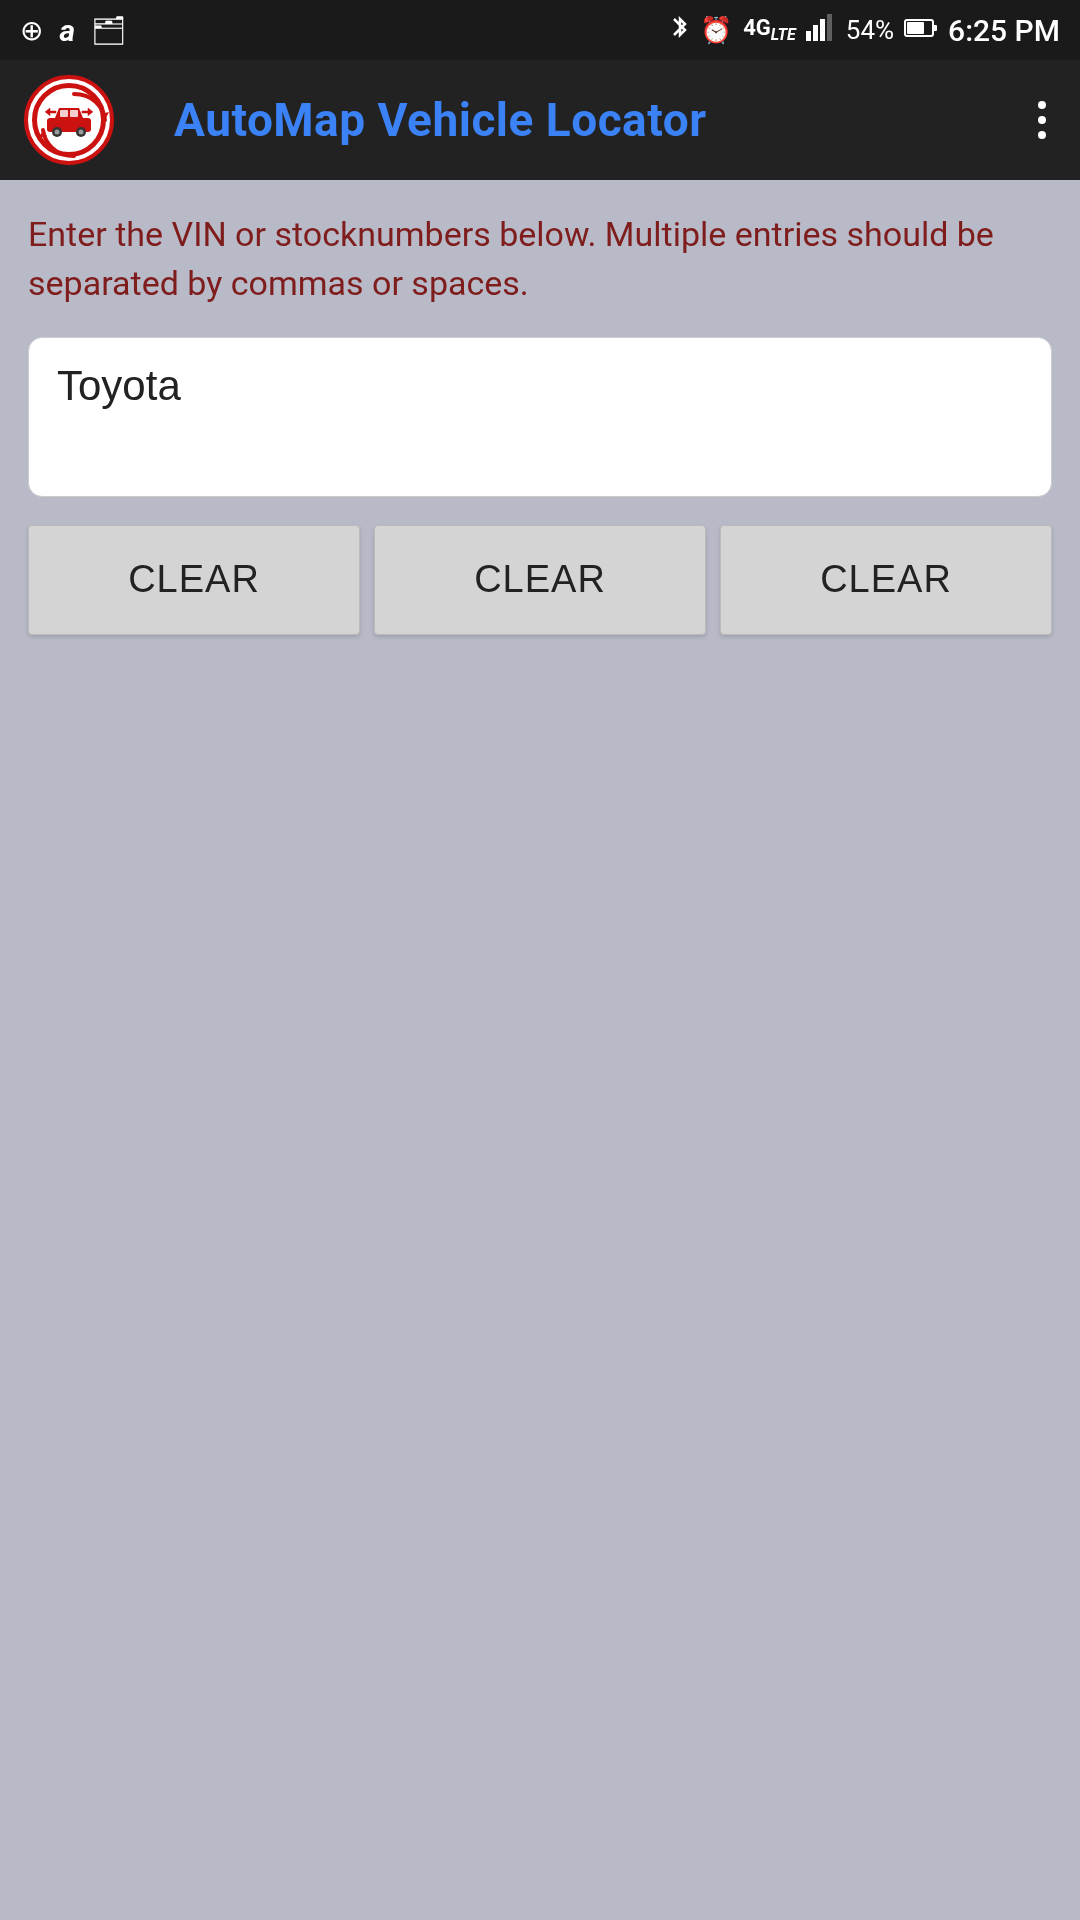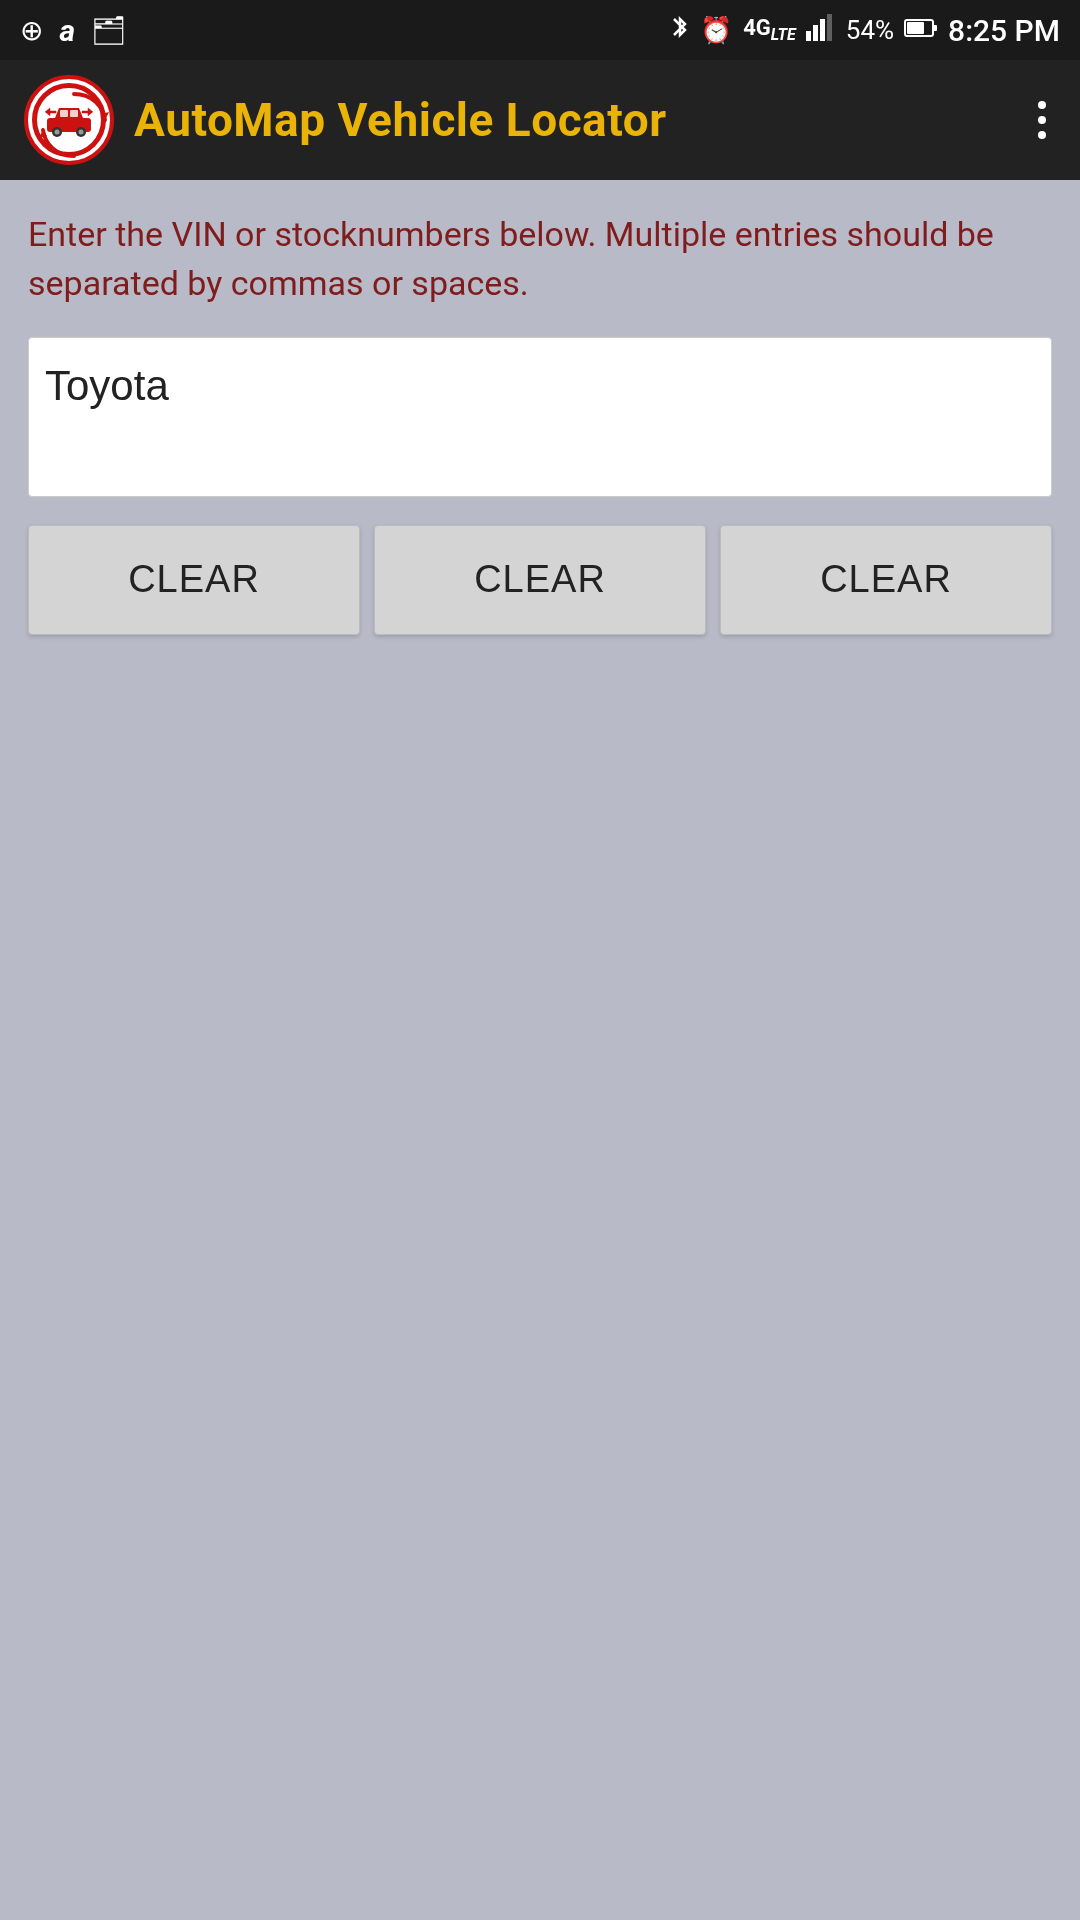--- a/index.html
+++ b/index.html
@@ -84,25 +84,26 @@
       justify-content: center;
       position: relative;
     }
 
     .car-icon-svg {
       width: 52px;
       height: 36px;
     }
 
     .app-title {
-      color: #eab308;
+      color: #3b82f6;
       font-size: 46px;
       font-weight: 700;
       flex: 1;
       letter-spacing: 0.5px;
+      margin-left: 40px;
     }
 
     .more-menu-btn {
       color: white;
       font-size: 44px;
       cursor: pointer;
       padding: 10px;
       display: flex;
       flex-direction: column;
       align-items: center;
@@ -126,23 +127,23 @@
 
     .instruction-text {
       font-size: 34px;
       color: #7f1d1d;
       line-height: 1.45;
       margin-bottom: 28px;
     }
 
     .input-container {
       background-color: white;
-      border-radius: 4px;
+      border-radius: 14px;
       border: 1px solid #cccccc;
-      padding: 24px 16px;
+      padding: 24px 28px;
       margin-bottom: 28px;
       min-height: 160px;
     }
 
     .search-input {
       width: 100%;
       border: none;
       outline: none;
       font-size: 42px;
       color: #222222;
@@ -206,21 +207,21 @@
 
     <span>54%</span>
     <span>
       <svg width="34" height="22" viewBox="0 0 34 22" fill="none">
         <rect x="1" y="3" width="28" height="16" rx="2" stroke="white" stroke-width="2"></rect>
         <rect x="29" y="8" width="4" height="6" rx="1" fill="white"></rect>
         <rect x="3" y="5" width="17" height="12" rx="1" fill="white"></rect>
       </svg>
     </span>
 
-    <span class="status-time">8:25 PM</span>
+    <span class="status-time">6:25 PM</span>
   </div>
 </div>
 
 <div class="app-bar">
   <div class="app-logo">
     <div class="app-logo-inner">
 
       <svg class="car-icon-svg" viewBox="0 0 52 36" fill="none" xmlns="http://www.w3.org/2000/svg">
 
         <rect x="4" y="16" width="44" height="14" rx="3" fill="#cc1111"></rect>

